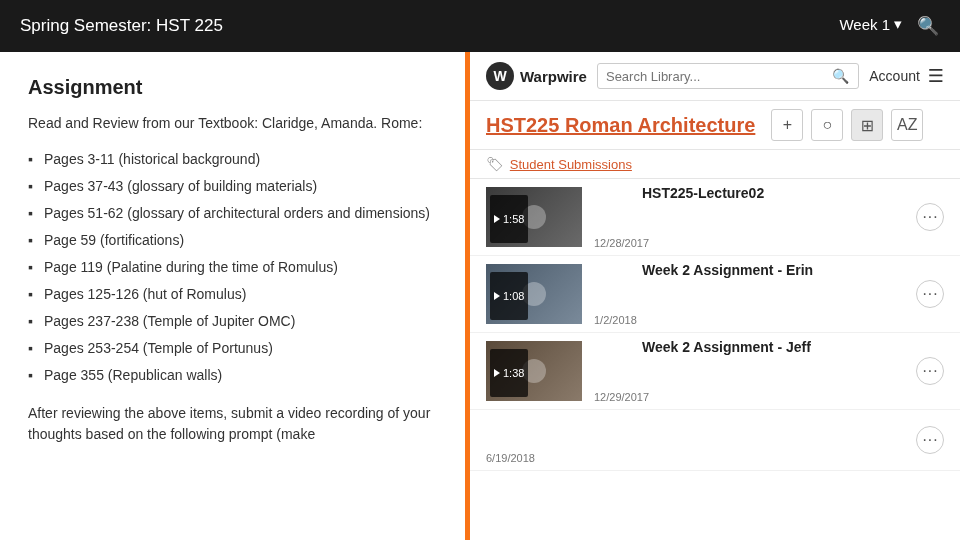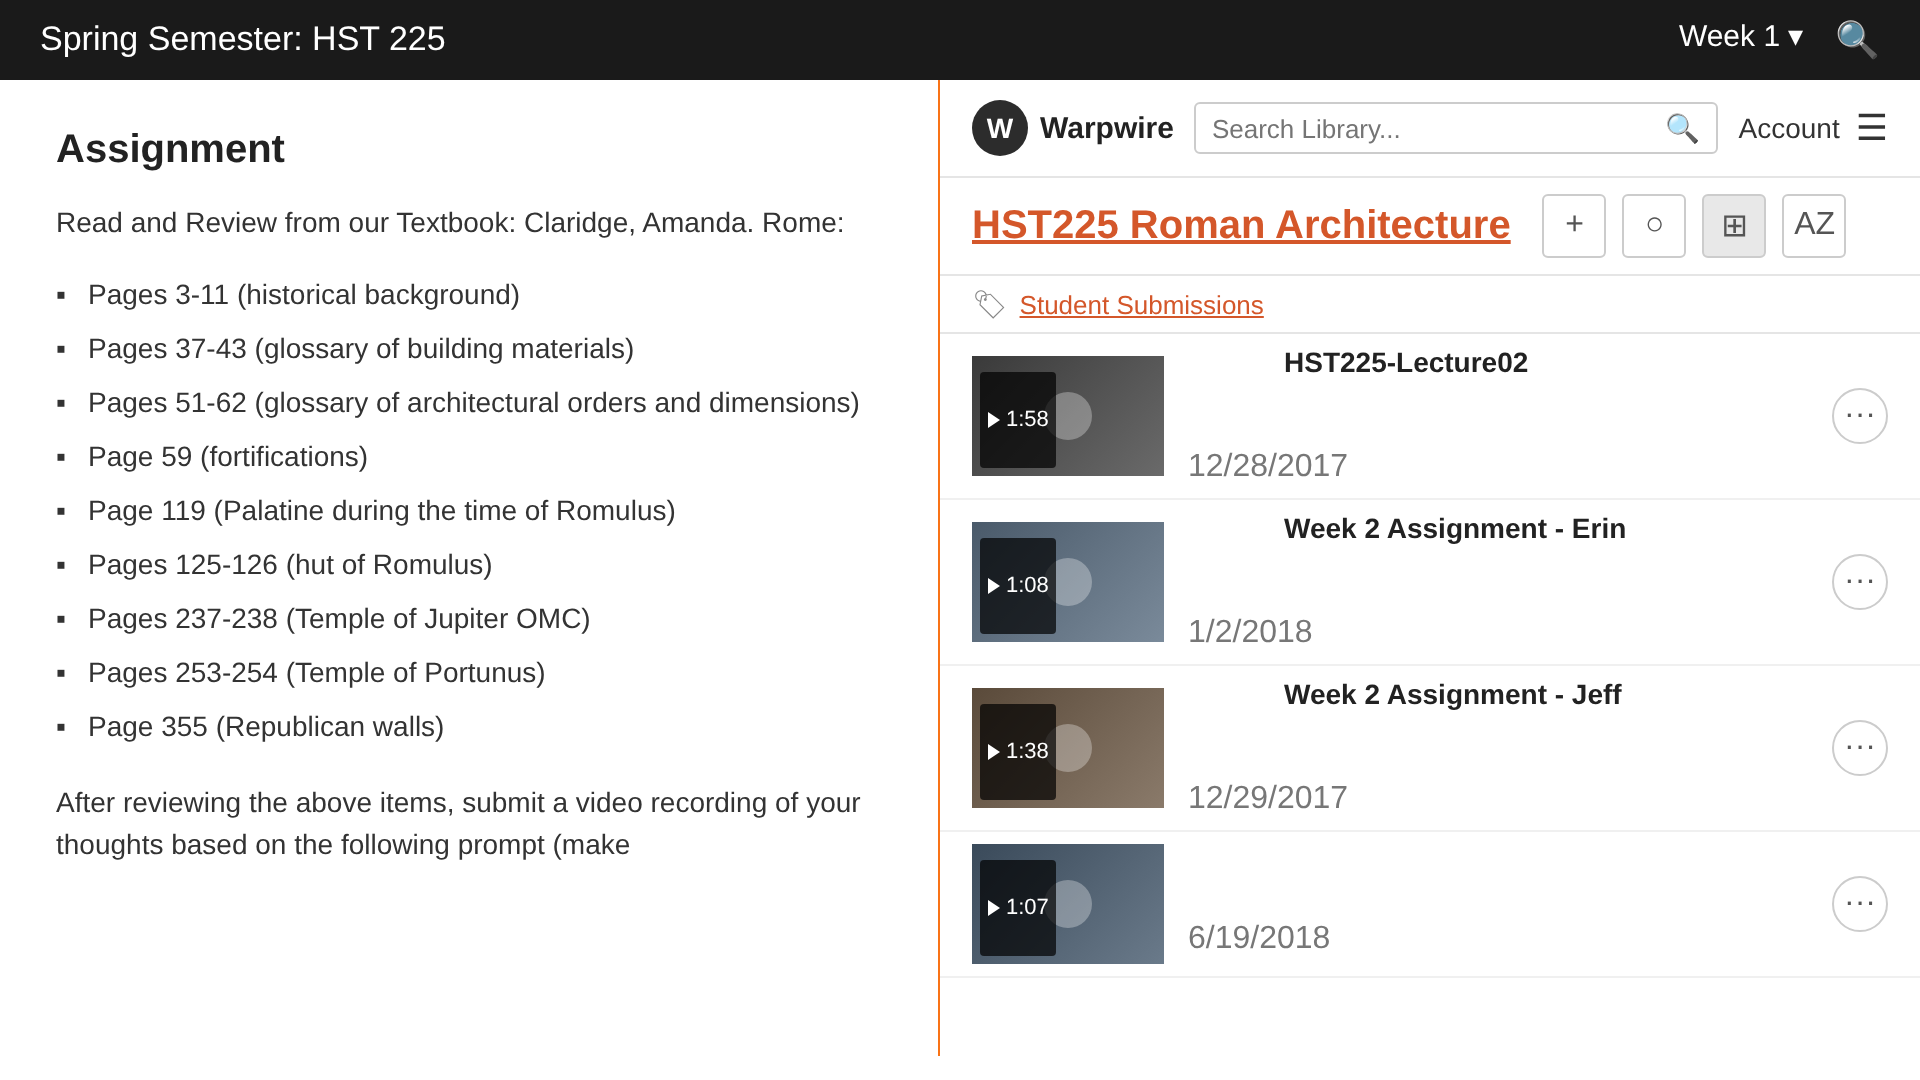--- a/index.html
+++ b/index.html
@@ -6,21 +6,21 @@
     body { font-family: Arial, sans-serif; background: #fff; width: 960px; height: 540px; overflow: hidden; }
 
     
     .top-bar {
       background: #1a1a1a;
       color: #fff;
       display: flex;
       align-items: center;
       justify-content: space-between;
       padding: 0 20px;
-      height: 40px;
+      height: 52px;
     }
     .top-bar-title {
       font-size: 17px;
       color: #fff;
     }
     .top-bar-right {
       display: flex;
       align-items: flex-start;
       gap: 16px;
     }
@@ -42,21 +42,21 @@
     .main-layout {
       display: flex;
       height: 488px;
     }
 
     
     .left-panel {
       width: 470px;
       padding: 24px 28px;
       overflow-y: auto;
-      border-right: 1px solid #f97316;
+      border-right: 5px solid #f97316;
     }
     .assignment-title {
       font-size: 20px;
       font-weight: bold;
       margin-bottom: 14px;
       color: #222;
     }
     .assignment-text {
       font-size: 14px;
       color: #333;
@@ -254,21 +254,21 @@
       flex: 1;
     }
     .video-title {
       font-size: 14px;
       font-weight: 600;
       color: #222;
       margin-bottom: 3px;
       padding-left: 48px;
     }
     .video-date {
-      font-size: 16px;
+      font-size: 11px;
       color: #777;
       margin-top: 36px;
     }
     .video-more-btn {
       width: 28px;
       height: 28px;
       border: 1px solid #ccc;
       border-radius: 50%;
       display: flex;
       align-items: center;
@@ -412,29 +412,20 @@
           </div>
         </div>
         <div class="video-info">
           <div class="video-title">Week 2 Assignment - Jeff</div>
           <div class="video-date">12/29/2017</div>
         </div>
         <div class="video-more-btn">···</div>
       </div>
 
       <div class="video-item">
-        <div class="video-thumb thumb-4">
-          <div class="thumb-face">
-              <div class="face-circle"></div>
-            </div>
-          <div class="video-thumb-overlay">
-            <span class="play-triangle"></span>
-            <span>1:07</span>
-          </div>
-        </div>
         <div class="video-info">
           <div class="video-title"></div>
           <div class="video-date">6/19/2018</div>
         </div>
         <div class="video-more-btn">···</div>
       </div>
 
     </div>
   </div>
 </div>

